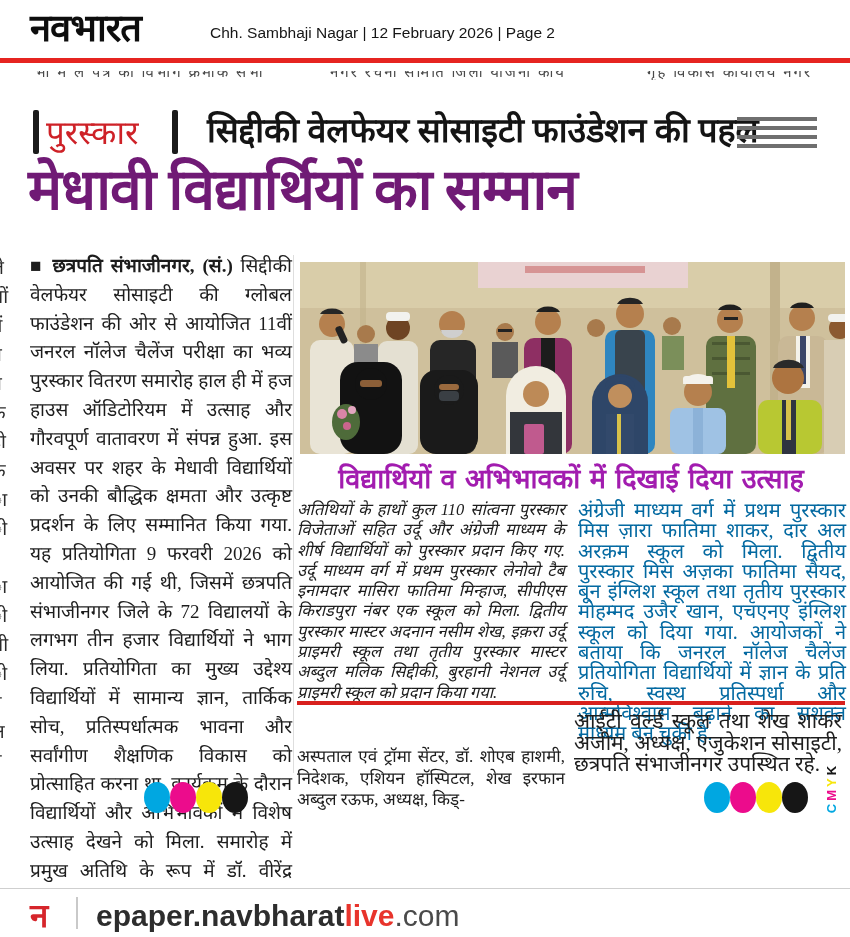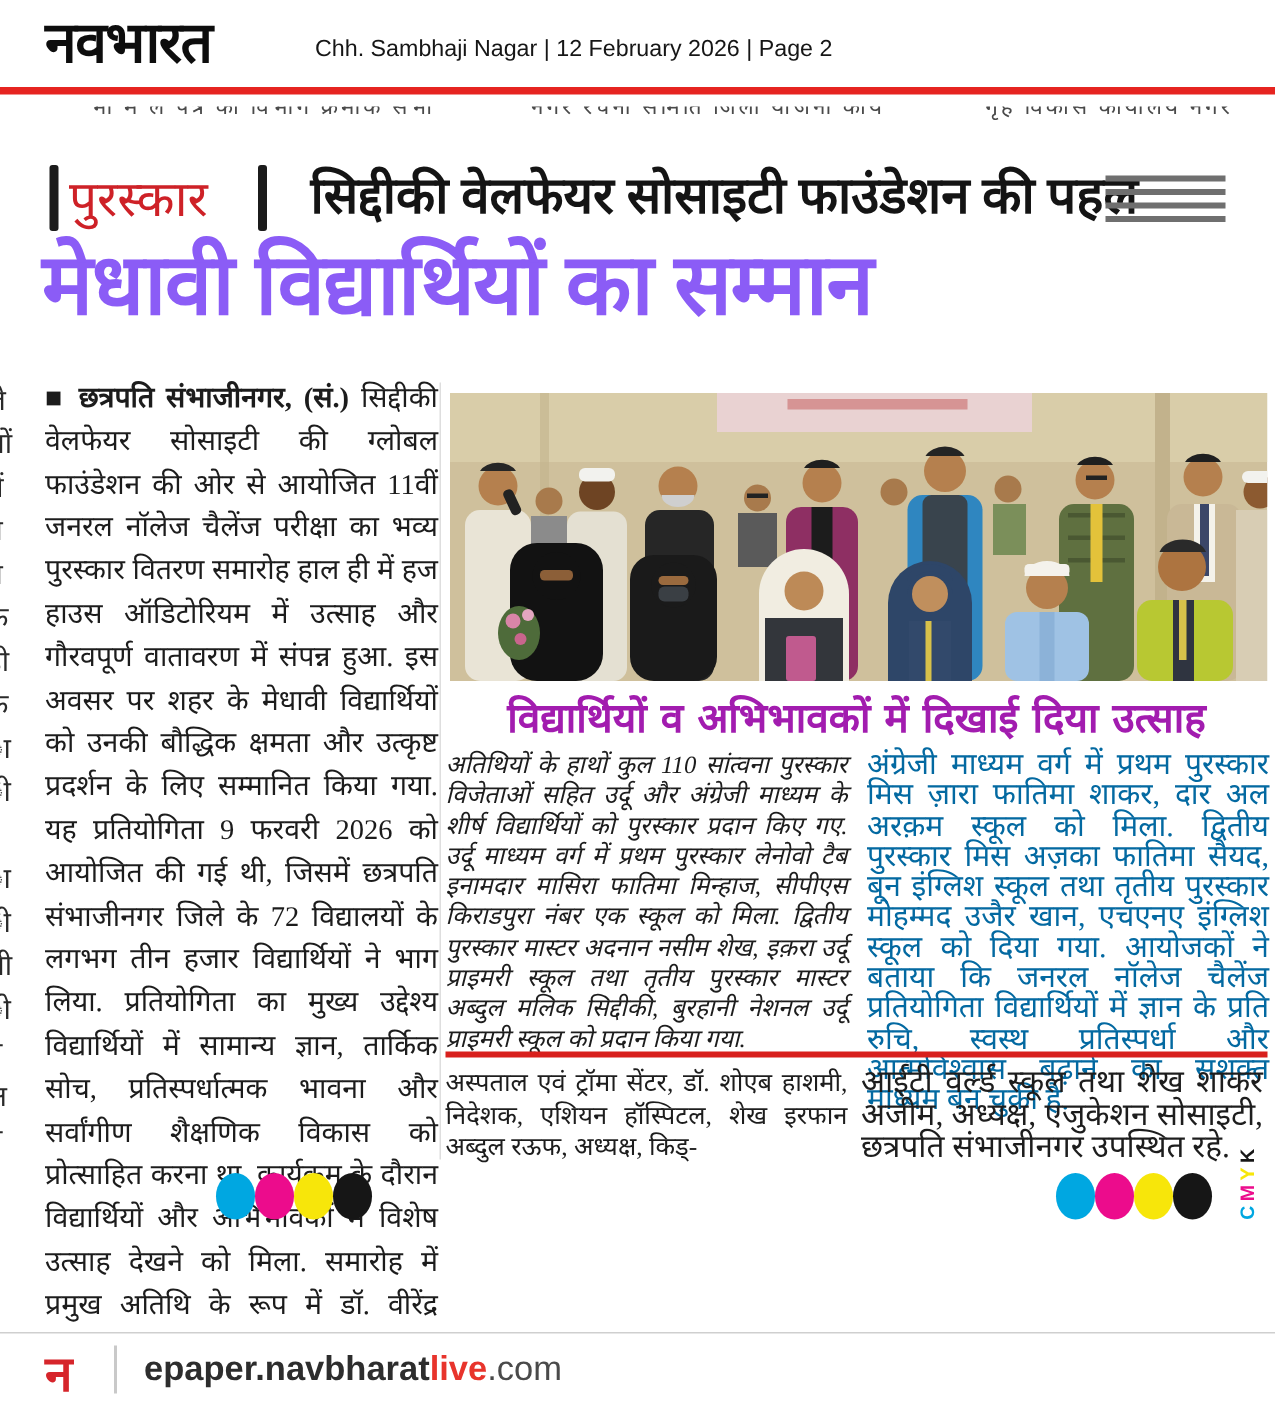--- a/index.html
+++ b/index.html
@@ -9,21 +9,21 @@
   
   .masthead { position:absolute; left:0; top:0; width:850px; height:57px; background:#fff; }
   .mast-logo { position:absolute; left:30px; top:4px; font-family:"DejaVu Sans","Liberation Sans",sans-serif;
                font-weight:bold; font-size:38px; line-height:48px; color:#0d0d0d; letter-spacing:-1px; }
   .mast-edition { position:absolute; left:180px; top:24px; font-family:"Liberation Sans","DejaVu Sans",sans-serif;
                   font-size:15.5px; color:#161616;margin-left:30px; }
   .mast-rule { position:absolute; left:0; top:58px; width:850px; height:5px; background:#e62420; }
 
   
   .strip { position:absolute; left:0; top:71px; width:850px; height:11px; }
-  .strip .frag { position:absolute; height:9px; overflow:hidden; color:#4a4a4a;text-align:right; }
+  .strip .frag { position:absolute; height:9px; overflow:hidden; color:#4a4a4a; }
   .strip .frag > span { display:block; font-size:15px; line-height:15px; margin-top:-6px;
                         font-family:"Liberation Serif",serif; letter-spacing:2px; white-space:nowrap; }
   .frag1 { left:35px;  width:255px; }
   .frag2 { left:330px; width:260px; }
   .frag3 { left:635px; width:175px;margin-left:12px; }
 
   
   .edge-col { position:absolute; left:0; top:253px; width:13px; height:522px; overflow:hidden; color:#2a2a2a; }
   .edge-col span { display:block; font-size:19px; line-height:29px; margin-left:-9px; white-space:nowrap; }
 
@@ -32,40 +32,40 @@
   .bar1 { left:33px; top:110px; }
   .bar2 { left:172px; top:110px; }
   .kicker-label { position:absolute; left:46px; top:109px; font-size:33px; font-weight:normal; color:#ce2127;
                   font-family:"Liberation Serif",serif; }
   .kicker-sub { position:absolute; left:207px; top:106px; font-size:34px; font-weight:600; color:#141414; }
   .kicker-lines { position:absolute; left:737px; top:117px; width:80px; }
   .kicker-lines div { height:3.5px; background:#6f6f6f; margin-bottom:5.5px; }
 
   
   .headline { position:absolute; left:28px; top:156px; width:794px; font-size:57px; font-weight:800;
-              line-height:1.2; color:#8b5cf6; font-family:Liberation Sans, sans-serif;
+              line-height:1.2; color:#701a75; font-family:Liberation Serif, serif;
               letter-spacing:-1px; white-space:nowrap; }
 
   
   .leftcol { position:absolute; left:30px; top:252px; width:262px; font-size:19px; line-height:28.8px;
              text-align:justify; color:#1c1c1c; }
   .leftcol b { font-weight:bold; }
   .col-rule { position:absolute; left:293px; top:255px; width:1px; height:518px; background:#dedede; }
 
   .subhead { position:absolute; left:297px; top:459px; width:548px; text-align:center; font-size:27px;
              font-weight:bold; color:#a21caf; font-family:"DejaVu Sans","Liberation Sans",sans-serif; white-space:nowrap; }
 
   .midcol   { position:absolute; left:297px; top:500px; width:268px; font-size:16.5px; line-height:20.3px;
               text-align:justify; color:#1d1d1d;font-style:italic; }
   .rightcol { position:absolute; left:578px; top:500px; width:268px; font-size:20px; line-height:20.3px;
               text-align:justify; color:#0369a1; }
 
   .red-divider { position:absolute; left:297px; top:701px; width:548px; height:4px; background:#d8201d; }
 
-  .bottom-mid   { position:absolute; left:297px; top:711px; width:268px; font-size:17px; line-height:21.5px;
+  .bottom-mid   { position:absolute; left:297px; top:746px; width:268px; font-size:17px; line-height:21.5px;
                   text-align:justify; color:#1d1d1d; }
   .bottom-right { position:absolute; left:574px; top:711px; width:268px; font-size:21px; line-height:21.5px;
                   text-align:justify; color:#1d1d1d; }
 
   
   .photo { position:absolute; left:300px; top:262px; width:545px; height:192px; overflow:hidden; }
 
   
   .dots { position:absolute; top:782px; display:flex; }
   .dots span { width:26px; height:31px; border-radius:50%; display:block; }
@@ -74,21 +74,21 @@
   .cmyk-vert { position:absolute; left:800px; top:780px; width:64px; height:16px; line-height:16px;
                transform:rotate(-90deg); font-family:"Liberation Sans",sans-serif; font-weight:bold;
                font-size:13px; letter-spacing:3px; text-align:center; }
 
   
   .footer { position:absolute; left:0; top:888px; width:850px; height:49px; background:#fff; border-top:1px solid #cfcfcf; }
   .footer-logo { position:absolute; left:30px; top:3px; font-size:33px; font-weight:bold; color:#d6252b;
                  font-family:"DejaVu Sans","Liberation Sans",sans-serif; }
   .footer-divider { position:absolute; left:76px; top:8px; width:2px; height:32px; background:#c9c9c9; }
   .footer-url { position:absolute; left:96px; top:10px; font-family:"Liberation Sans","DejaVu Sans",sans-serif;
-                font-size:23px; text-decoration:none; }
+                font-size:30px; text-decoration:none; }
   .footer-url .u-bold { font-weight:bold; color:#2d2d2d; }
   .footer-url .u-accent { font-weight:bold; color:#e8342c; }
   .footer-url .u-rest { color:#4a4a4a; }
 </style>
 </head>
 <body>
 
 <div class="page">
 
   <div class="masthead">

